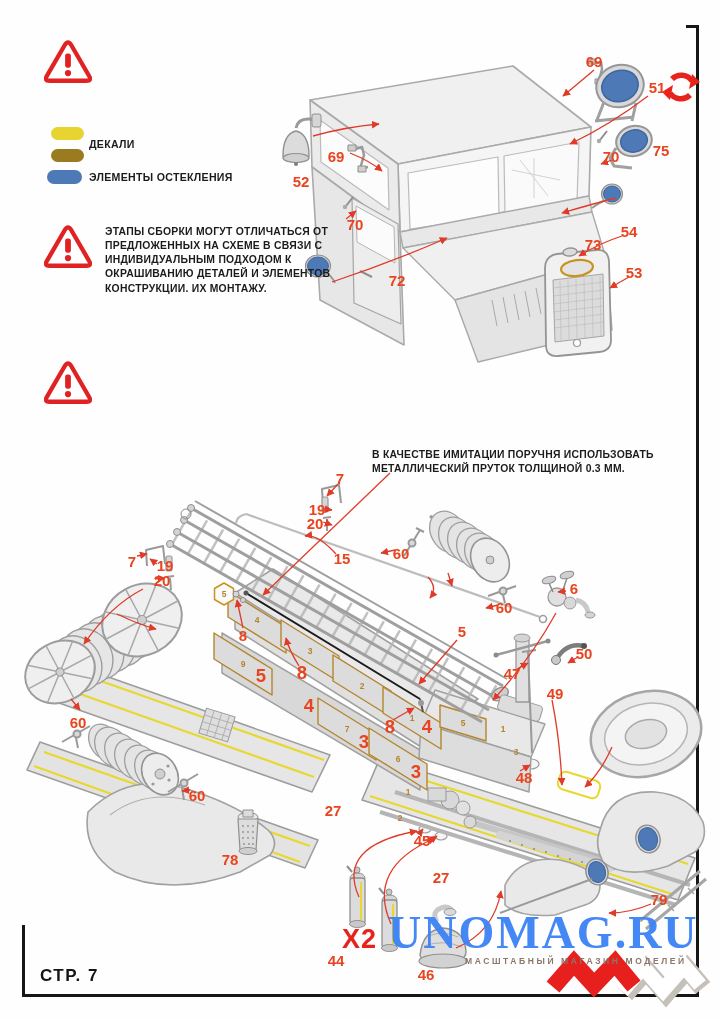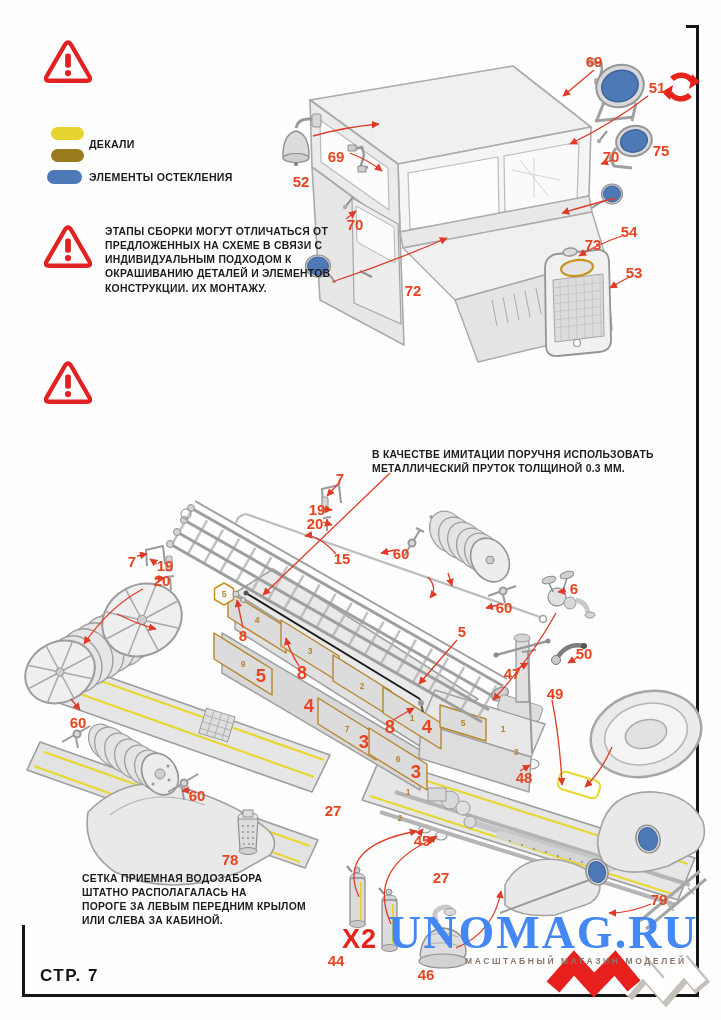--- a/index.html
+++ b/index.html
@@ -444,34 +444,30 @@
   </svg>
 
   <div class="pill" style="left:51px;top:127px;width:33px;height:13px;background:#e8d431;"></div>
   <div class="legend-label" style="left:89px;top:138px;">ДЕКАЛИ</div>
   <div class="pill" style="left:51px;top:149px;width:33px;height:13px;background:#9b7b20;"></div>
   <div class="pill" style="left:47px;top:170px;width:35px;height:14px;background:#4d79b7;"></div>
   <div class="legend-label" style="left:89px;top:171px;">ЭЛЕМЕНТЫ ОСТЕКЛЕНИЯ</div>
 
   <div class="note" style="left:372px;top:448px;">В КАЧЕСТВЕ ИМИТАЦИИ ПОРУЧНЯ ИСПОЛЬЗОВАТЬ
 МЕТАЛЛИЧЕСКИЙ ПРУТОК ТОЛЩИНОЙ 0.3 ММ.</div>
-  <div class="note" style="left:82px;top:872px;">СЕТКА ПРИЕМНАЯ ВОДОЗАБОРА
-ШТАТНО РАСПОЛАГАЛАСЬ НА
-ПОРОГЕ  ЗА ЛЕВЫМ ПЕРЕДНИМ КРЫЛОМ
-ИЛИ СЛЕВА ЗА КАБИНОЙ.</div>
 
   <div id="callout-layer">
       <span class="callout" style="left: 594px; top: 61px;">69</span>
       <span class="callout" style="left: 657px; top: 87px;">51</span>
       <span class="callout" style="left: 661px; top: 150px;">75</span>
       <span class="callout" style="left: 611px; top: 156px;">70</span>
       <span class="callout" style="left: 593px; top: 208px; margin-top: 36px;">73</span>
       <span class="callout" style="left: 629px; top: 231px;">54</span>
       <span class="callout" style="left: 634px; top: 272px;">53</span>
-      <span class="callout" style="left: 397px; top: 290px; margin-left: 16px;">72</span>
+      <span class="callout" style="left: 397px; top: 280px;">72</span>
       <span class="callout" style="left: 301px; top: 181px;">52</span>
       <span class="callout" style="left: 336px; top: 156px;">69</span>
       <span class="callout" style="left: 355px; top: 224px;">70</span>
       <span class="callout" style="left: 340px; top: 478px;">7</span>
       <span class="callout" style="left: 317px; top: 509px;">19</span>
       <span class="callout" style="left: 315px; top: 523px;">20</span>
       <span class="callout" style="left: 342px; top: 558px; text-align: right;">15</span>
       <span class="callout" style="left: 401px; top: 553px;">60</span>
       <span class="callout" style="left: 132px; top: 561px;">7</span>
       <span class="callout" style="left: 165px; top: 565px;">19</span>

